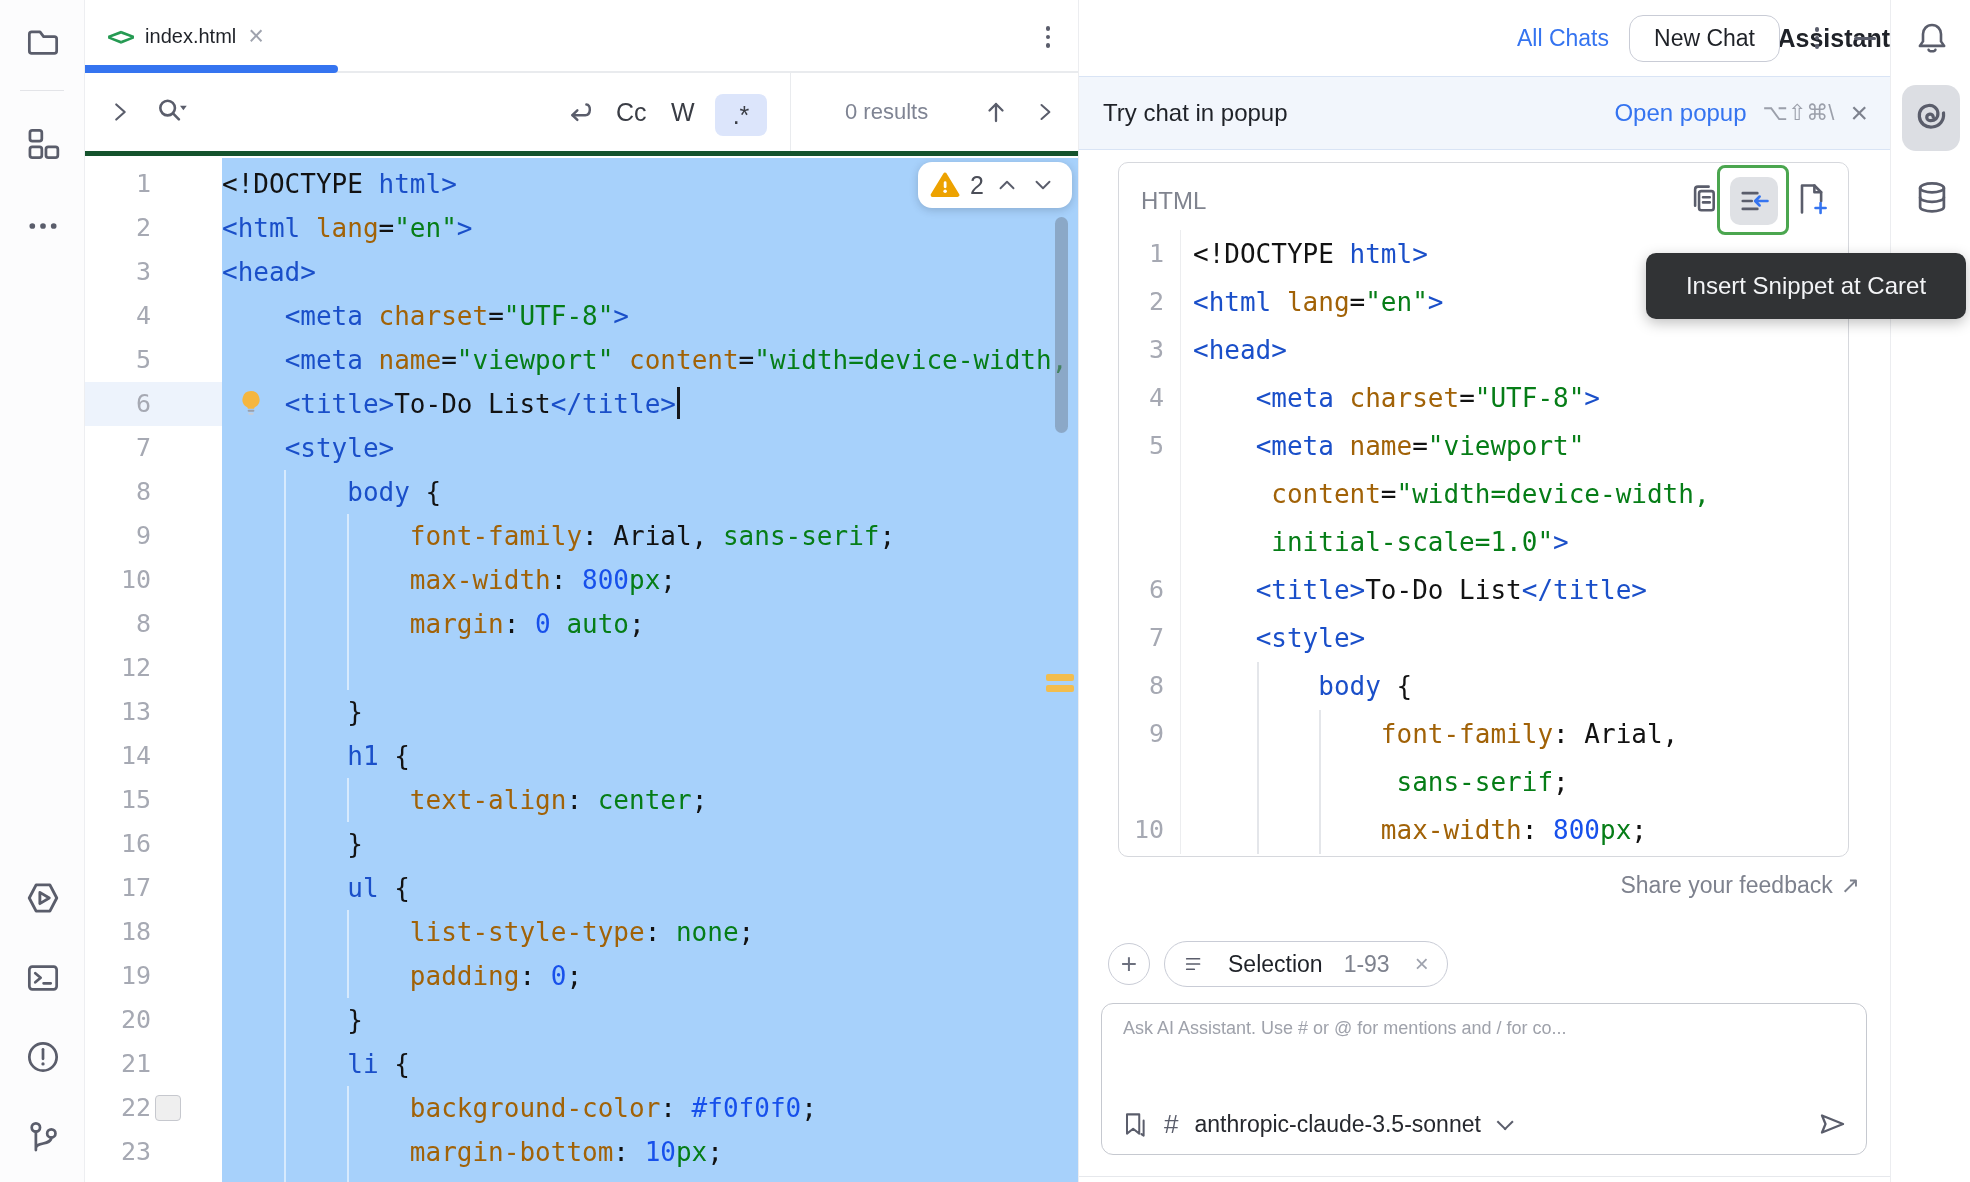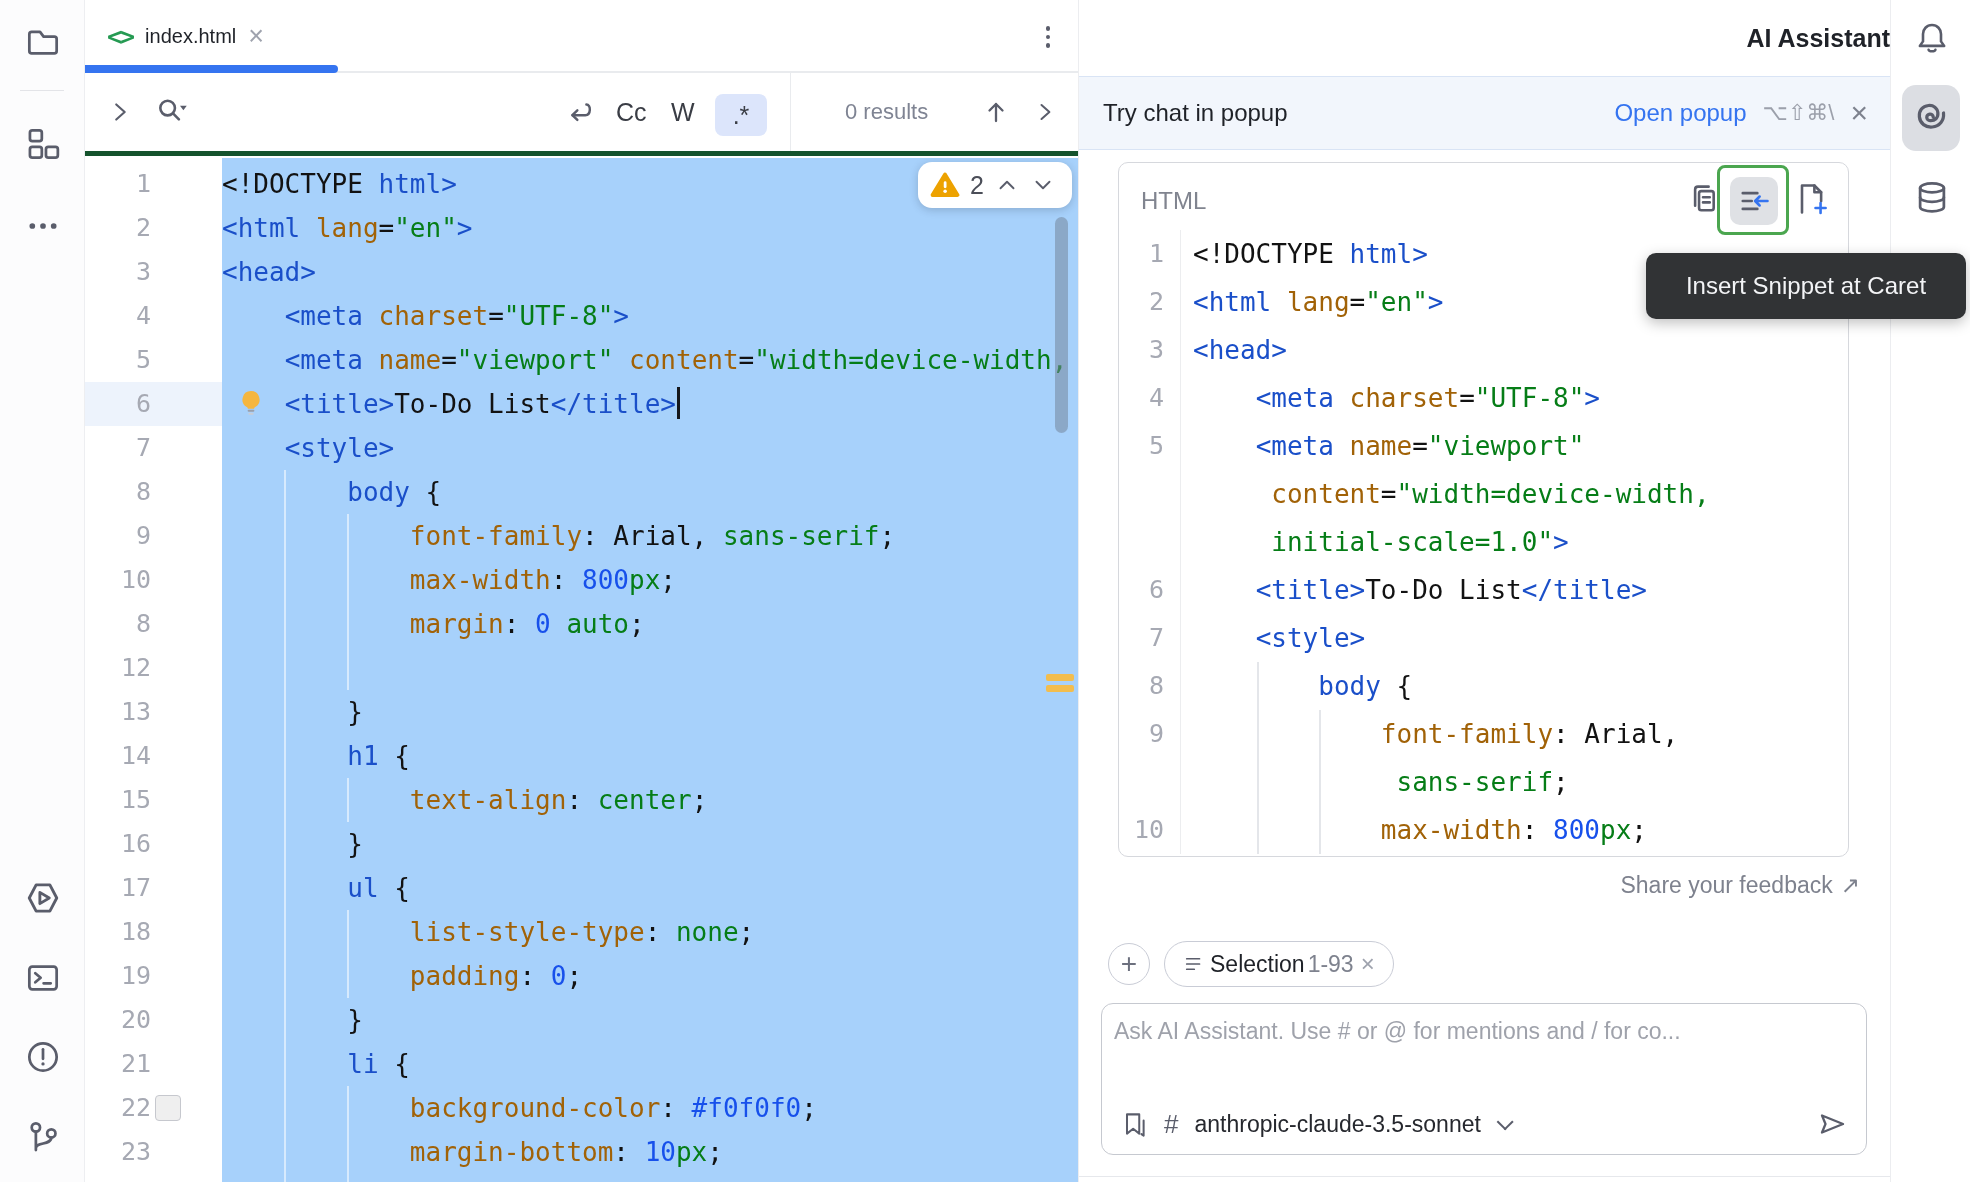--- a/index.html
+++ b/index.html
@@ -82,27 +82,27 @@
   .sguide{ position:absolute; width:2px; background:#E4E6EA; }
 
   #tooltip{ position:absolute; left:567px; top:253px; width:320px; height:66px; background:#313335; border-radius:10px;
             box-shadow:0 4px 14px rgba(0,0,0,.25); color:#F3F4F6; font-size:24px; display:flex; align-items:center;
             justify-content:center; z-index:9; }
   #feedback{ position:absolute; right:30px; top:872px; font-size:23px; color:#7E828E; display:flex; gap:8px; }
 
   #chiprow{ position:absolute; left:29px; top:941px; display:flex; align-items:center; gap:14px; }
   #plusbtn{ width:42px; height:42px; border:1.5px solid #C9CCD6; border-radius:50%; display:flex; align-items:center;
             justify-content:center; font-size:28px; color:#6C707E; }
-  #chip{ height:46px; border:1.5px solid #C9CCD6; border-radius:23px; display:flex; align-items:center; gap:3px; padding:16px 18px; }
+  #chip{ height:46px; border:1.5px solid #C9CCD6; border-radius:23px; display:flex; align-items:center; gap:21px; padding:16px 18px; }
   #chip .cl{ font-size:23px; color:#1F2228; }
   #chip .cr{ font-size:23px; color:#7E828E; }
   #chip .cx{ font-size:24px; color:#9FA3AE; margin-left:4px; }
 
   #inputbox{ position:absolute; left:22px; top:1003px; width:766px; height:152px; border:1.5px solid #C6C9D0; border-radius:12px; background:#fff; }
-  #placeholder{ position:absolute; left:12px; top:14px; right:14px; font-size:23px; color:#9FA2AB; white-space:nowrap; overflow:hidden; }
+  #placeholder{ position:absolute; left:21px; top:14px; right:14px; font-size:18px; color:#9FA2AB; white-space:nowrap; overflow:hidden; }
   #inbottom{ position:absolute; left:18px; right:18px; bottom:12px; height:36px; display:flex; align-items:center; gap:16px; }
   #model{ font-size:23px; color:#26282E; }
   .cdown{ width:12px; height:12px; border-right:2.2px solid #5A5D6B; border-bottom:2.2px solid #5A5D6B; transform:rotate(45deg) translateY(-3px); }
   #send{ margin-left:auto; }
   #pbottom{ position:absolute; left:0; right:-80px; top:1176px; height:1px; background:#E6E8EC; }
 
   
   #rbar{ position:absolute; left:1890px; top:0; width:80px; height:1182px; background:#fff; border-left:1px solid #ECEDF0; }
   .rbtn{ position:absolute; left:21px; width:40px; height:40px; display:flex; align-items:center; justify-content:center; }
   #aibg{ position:absolute; left:11px; top:85px; width:58px; height:66px; background:#DCDEE3; border-radius:14px;
@@ -382,20 +382,30 @@
       </div>
       <div id="vthumb"></div>
       <div class="stripe" style="top:516px"></div>
       <div class="stripe" style="top:527px"></div>
     </div>
   </section>
 
   <section id="panel">
     <div id="phead">
       <span class="title">AI Assistant</span>
+      <div class="right">
+        <span class="link">All Chats</span>
+        <button class="btn">New Chat</button>
+        <div class="kebab" style="position:static">
+            <i></i>
+            <i></i>
+            <i></i>
+          </div>
+        <div class="minus"></div>
+      </div>
     </div>
 
     <div id="banner">
       <span class="btxt">Try chat in popup</span>
       <div class="bright">
         <span class="link" style="font-size:24px">Open popup</span>
         <span class="shortcut">⌥⇧⌘\</span>
         <span class="xclose">×</span>
       </div>
     </div>

